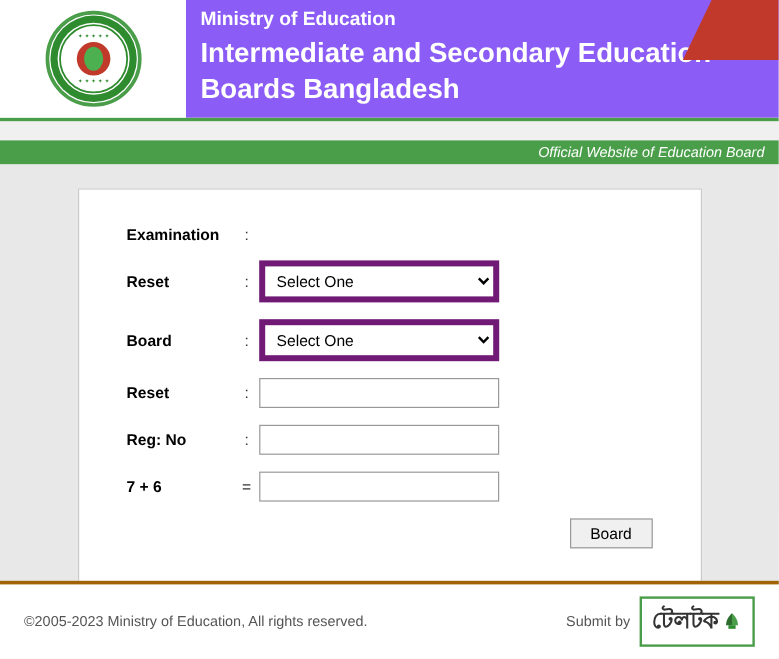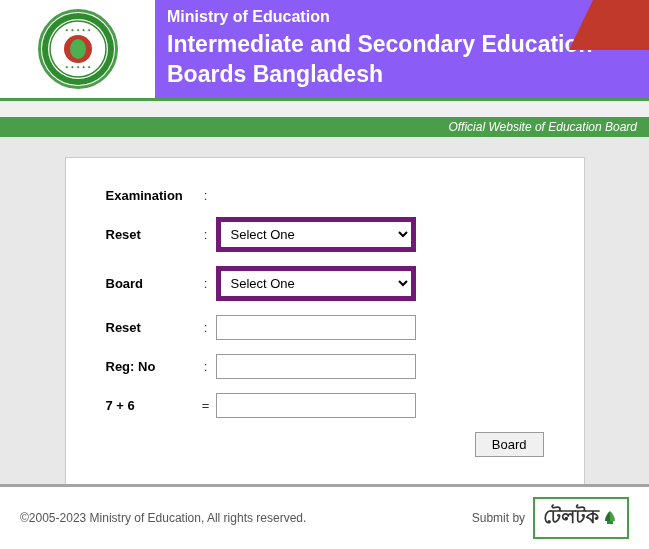--- a/index.html
+++ b/index.html
@@ -153,21 +153,21 @@
       padding: 4px 16px;
       font-size: 13px;
       cursor: pointer;
       border: 1px solid #999;
       background: #f0f0f0;
     }
 
     
     .footer {
       background: #fff;
-      border-top: 3px solid #a3a3a3;
+      border-top: 3px solid #a16207;
       padding: 10px 20px;
       display: flex;
       align-items: center;
       justify-content: space-between;
       margin-top: auto;
       position: absolute;
       bottom: 0;
       left: 0;
       right: 0;
     }

